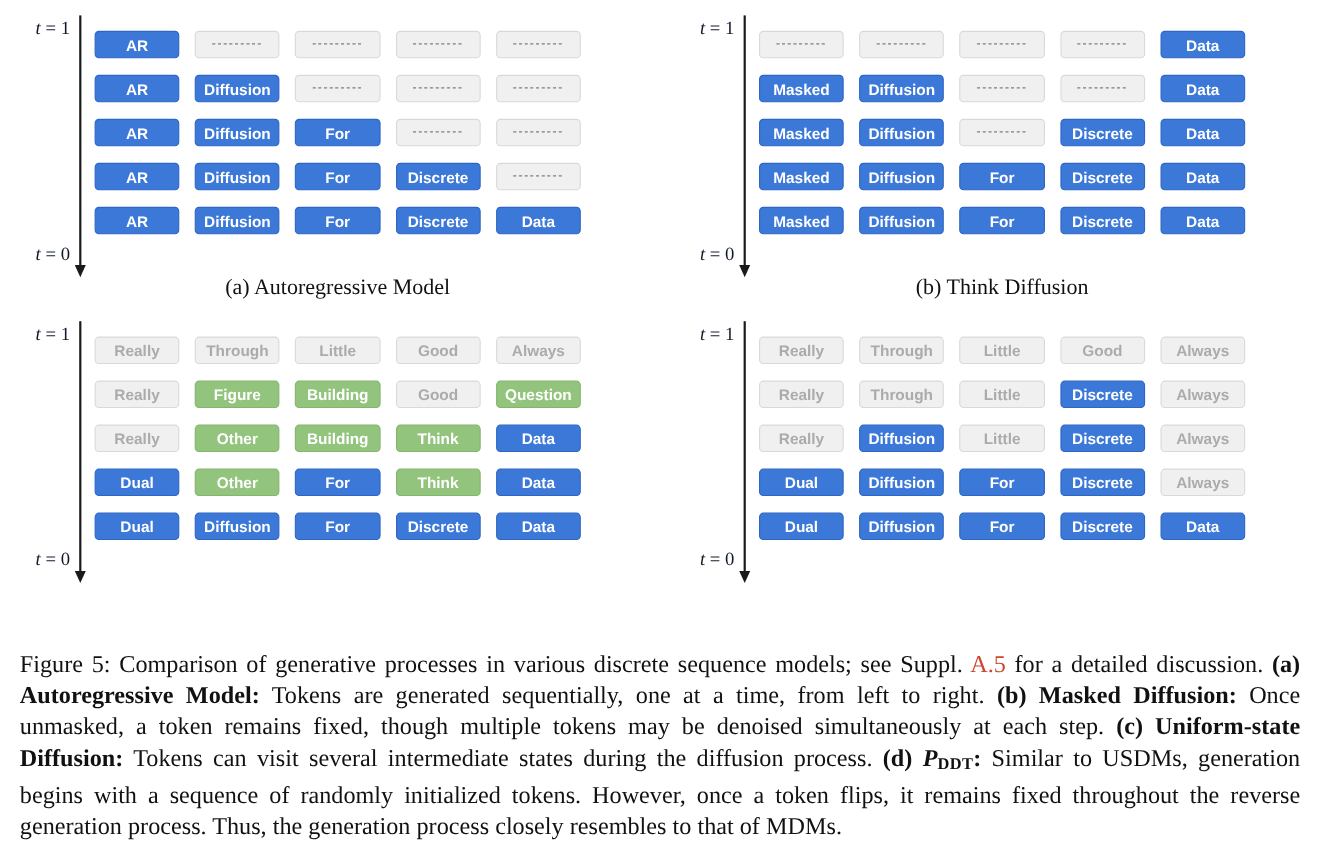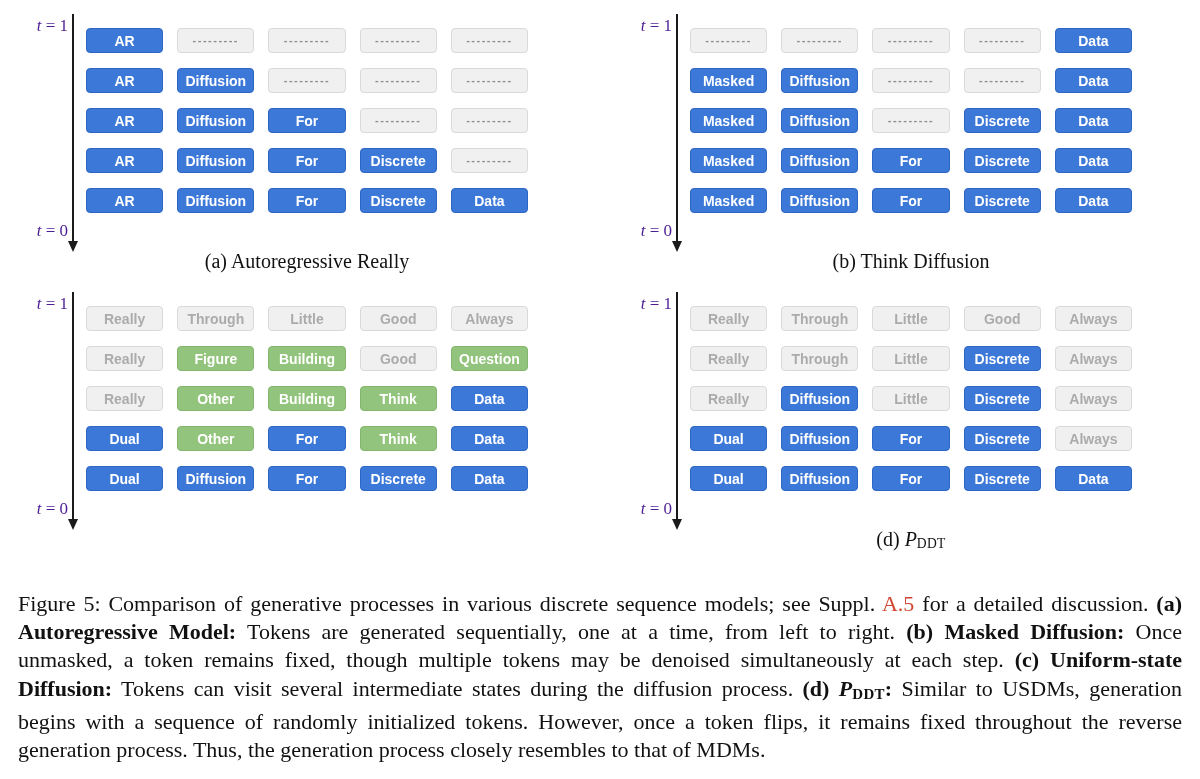--- a/index.html
+++ b/index.html
@@ -13,22 +13,22 @@
   #panel-c{left:28px;top:286px;}
   #panel-d{left:632px;top:286px;}
 
   .axis{position:absolute;left:44px;top:6px;width:2px;height:228px;background:var(--axis);}
   .axis-arrow{
     position:absolute;left:-4px;top:227px;width:0;height:0;
     border-left:5px solid transparent;border-right:5px solid transparent;
     border-top:11px solid var(--axis);
   }
   .t-label{
-    position:absolute;width:40px;text-align:right;
-    font-family:"Liberation Serif",serif;font-size:17px;color:#4c1d95;
+    position:absolute;width:40px;text-align:center;
+    font-family:"Liberation Serif",serif;font-size:17px;color:#0f172a;
   }
   .t-top{left:0;top:8px;}
   .t-bottom{left:0;top:213px;}
   .t-label i{font-family:"Liberation Serif",serif;}
 
   .grid{position:absolute;left:58px;top:20px;right:0;}
   .row{display:flex;gap:14px;margin-bottom:15px;}
   .cell{
     flex:1;height:25px;border-radius:4px;box-sizing:border-box;
     display:flex;align-items:center;justify-content:center;
@@ -99,21 +99,21 @@
         <div class="cell empty">---------</div>
       </div>
       <div class="row">
         <div class="cell blue">AR</div>
         <div class="cell blue">Diffusion</div>
         <div class="cell blue">For</div>
         <div class="cell blue">Discrete</div>
         <div class="cell blue">Data</div>
       </div>
     </div>
-  <div class="panel-caption"><span class="seg-normal">(a)  Autoregressive Really</span></div>
+  <div class="panel-caption"><span class="seg-normal">(a)  Autoregressive Model</span></div>
 </div>
 
 <div class="panel" id="panel-b">
   <span class="t-label t-top"><i>t</i> = 1</span>
   <span class="t-label t-bottom"><i>t</i> = 0</span>
   <div class="axis">
       <div class="axis-arrow"></div>
     </div>
   <div class="grid">
       <div class="row">
@@ -236,16 +236,15 @@
         <div class="cell gray">Always</div>
       </div>
       <div class="row">
         <div class="cell blue">Dual</div>
         <div class="cell blue">Diffusion</div>
         <div class="cell blue">For</div>
         <div class="cell blue">Discrete</div>
         <div class="cell blue">Data</div>
       </div>
     </div>
-  <div class="panel-caption"><span class="seg-normal">(d)  </span><span class="seg-italic">P</span><span class="seg-sub">DDT</span></div>
 </div>
 
 <div class="fig-caption"><span class="seg-normal">Figure 5: Comparison of generative processes in various discrete sequence models; see Suppl. </span><span class="seg-link">A.5</span><span class="seg-normal"> for a detailed discussion. </span><span class="seg-bold">(a) Autoregressive Model:</span><span class="seg-normal"> Tokens are generated sequentially, one at a time, from left to right. </span><span class="seg-bold">(b) Masked Diffusion:</span><span class="seg-normal"> Once unmasked, a token remains fixed, though multiple tokens may be denoised simultaneously at each step. </span><span class="seg-bold">(c) Uniform-state Diffusion:</span><span class="seg-normal"> Tokens can visit several intermediate states during the diffusion process. </span><span class="seg-bold">(d) </span><span class="seg-bolditalic">P</span><span class="seg-boldsub">DDT</span><span class="seg-bold">:</span><span class="seg-normal"> Similar to USDMs, generation begins with a sequence of randomly initialized tokens. However, once a token flips, it remains fixed throughout the reverse generation process. Thus, the generation process closely resembles to that of MDMs.</span></div>
 
 </body></html>

